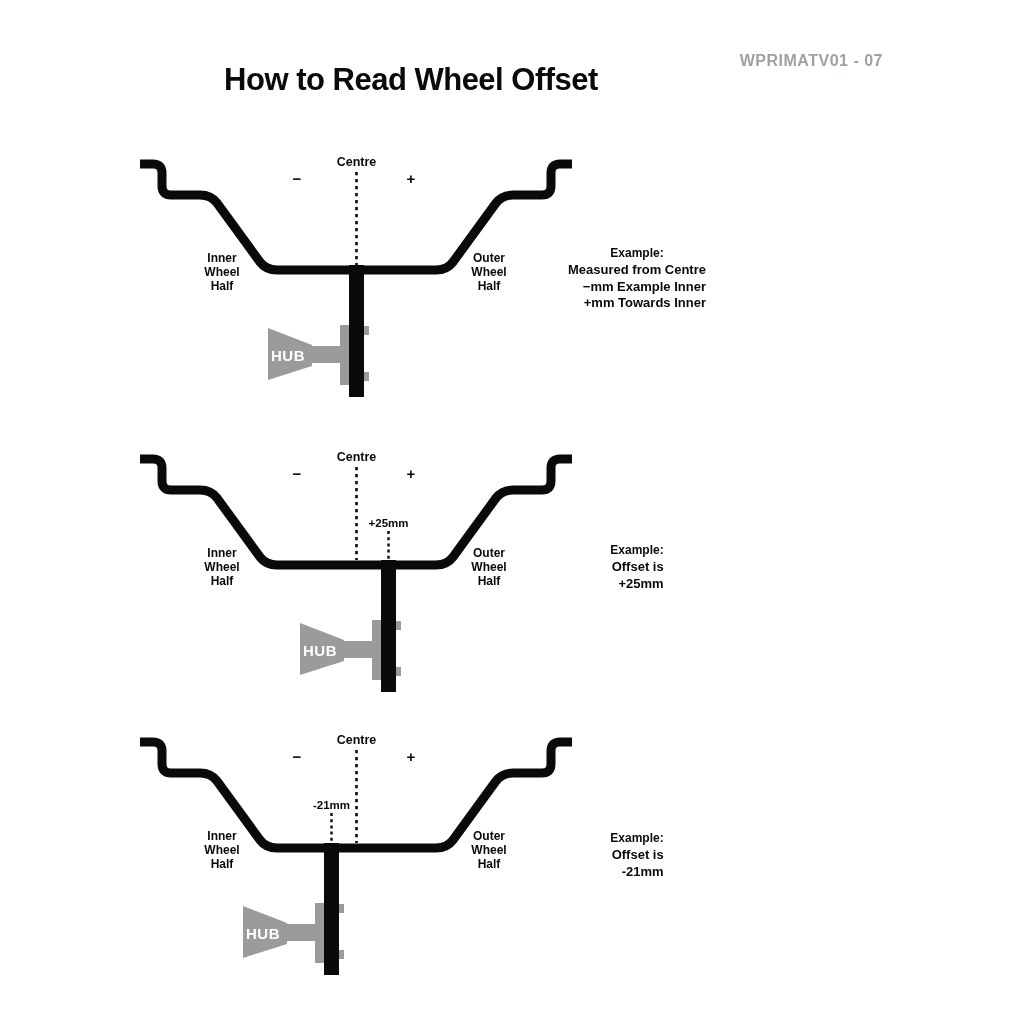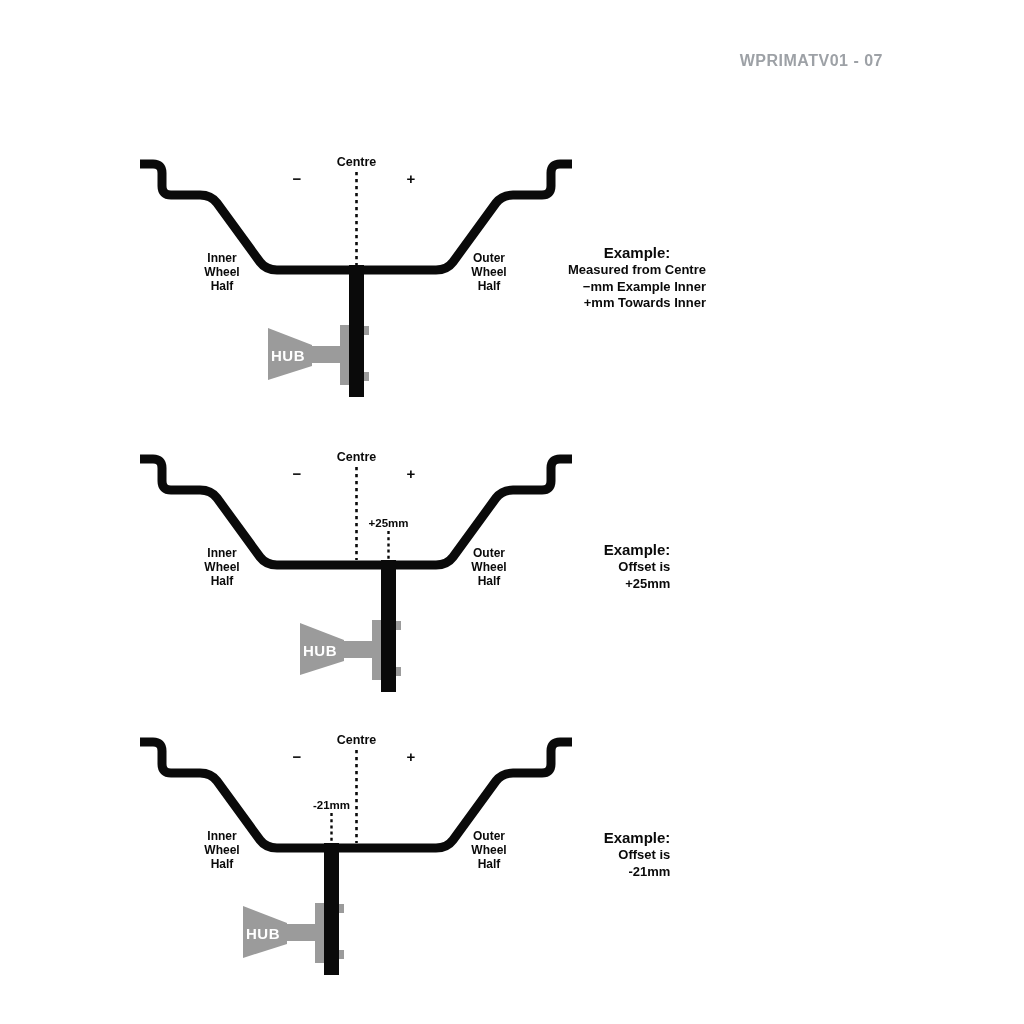--- a/index.html
+++ b/index.html
@@ -43,21 +43,21 @@
     top: 0;
   }
   .example-block {
     position: absolute;
     transform: translateX(-50%);
     text-align: center;
     color: #0a0a0a;
     white-space: nowrap;
   }
   .example-heading {
-    font-size: 15px;
+    font-size: 12px;
     font-weight: bold;
     line-height: 18px;
   }
   .example-line {
     font-size: 13px;
     font-weight: bold;
     line-height: 16.5px;
     text-align: right;
   }
   
@@ -82,20 +82,21 @@
     stroke: #0a0a0a;
     stroke-width: 2.4;
     stroke-dasharray: 3 3.2;
   }
 </style>
 </head>
 <body>
 
 <div class="canvas">
 
+  <div class="page-title">How to Read Wheel Offset</div>
   <div class="doc-code">WPRIMATV01 - 07</div>
 
   <svg class="diagram-svg" width="1024" height="1024" viewBox="0 0 1024 1024">
     <defs>
       <path id="rim-profile" d="M 140 164 L 153 164 Q 162 164 162 173 L 162 186 Q 162 195 171 195 L 200 195 Q 211 195 217 203 L 260 262 Q 266 270 277 270 L 436 270 Q 447 270 453 262 L 496 203 Q 502 195 513 195 L 542 195 Q 551 195 551 186 L 551 173 Q 551 164 560 164 L 572 164" fill="none" stroke-width="9" stroke-linejoin="round" stroke-linecap="butt"></path>
       <g id="hub-assembly">
         <g fill="#9b9b9b">
           <polygon points="-88.5,58 -44.5,75 -44.5,96 -88.5,110"></polygon>
           <rect x="-44.5" y="76" width="28.5" height="17"></rect>
           <rect x="-16.5" y="55" width="10" height="60"></rect>

